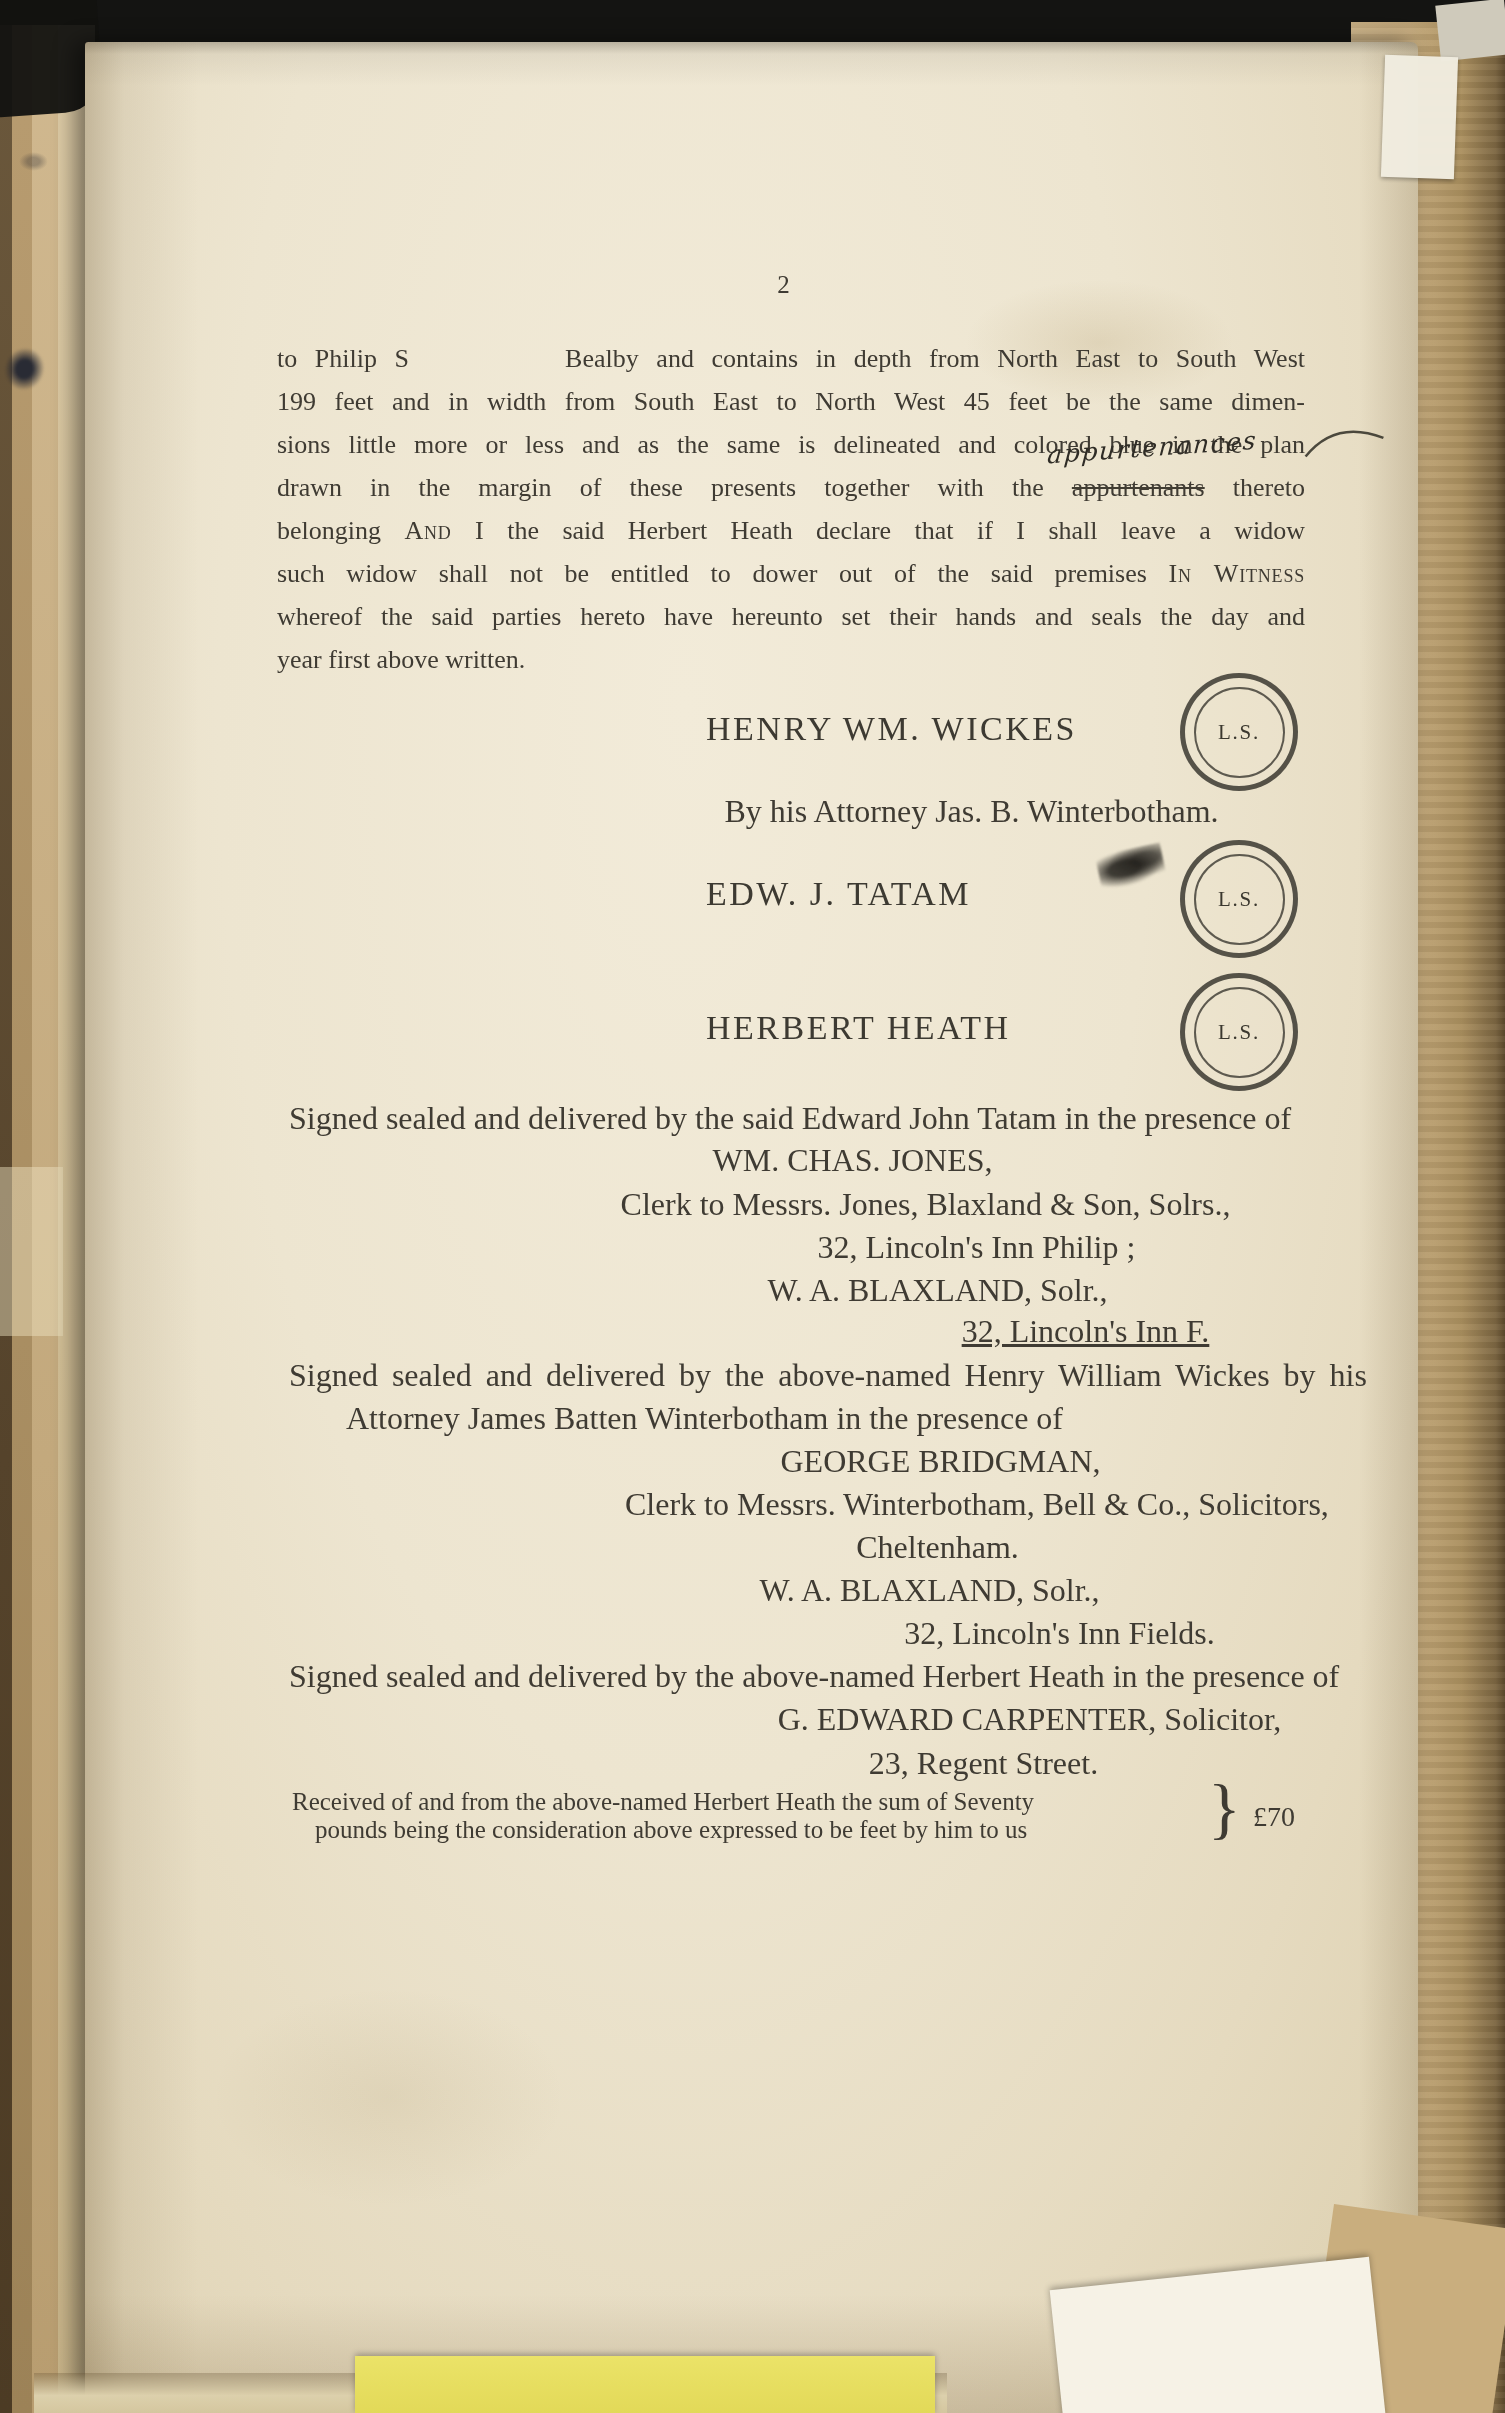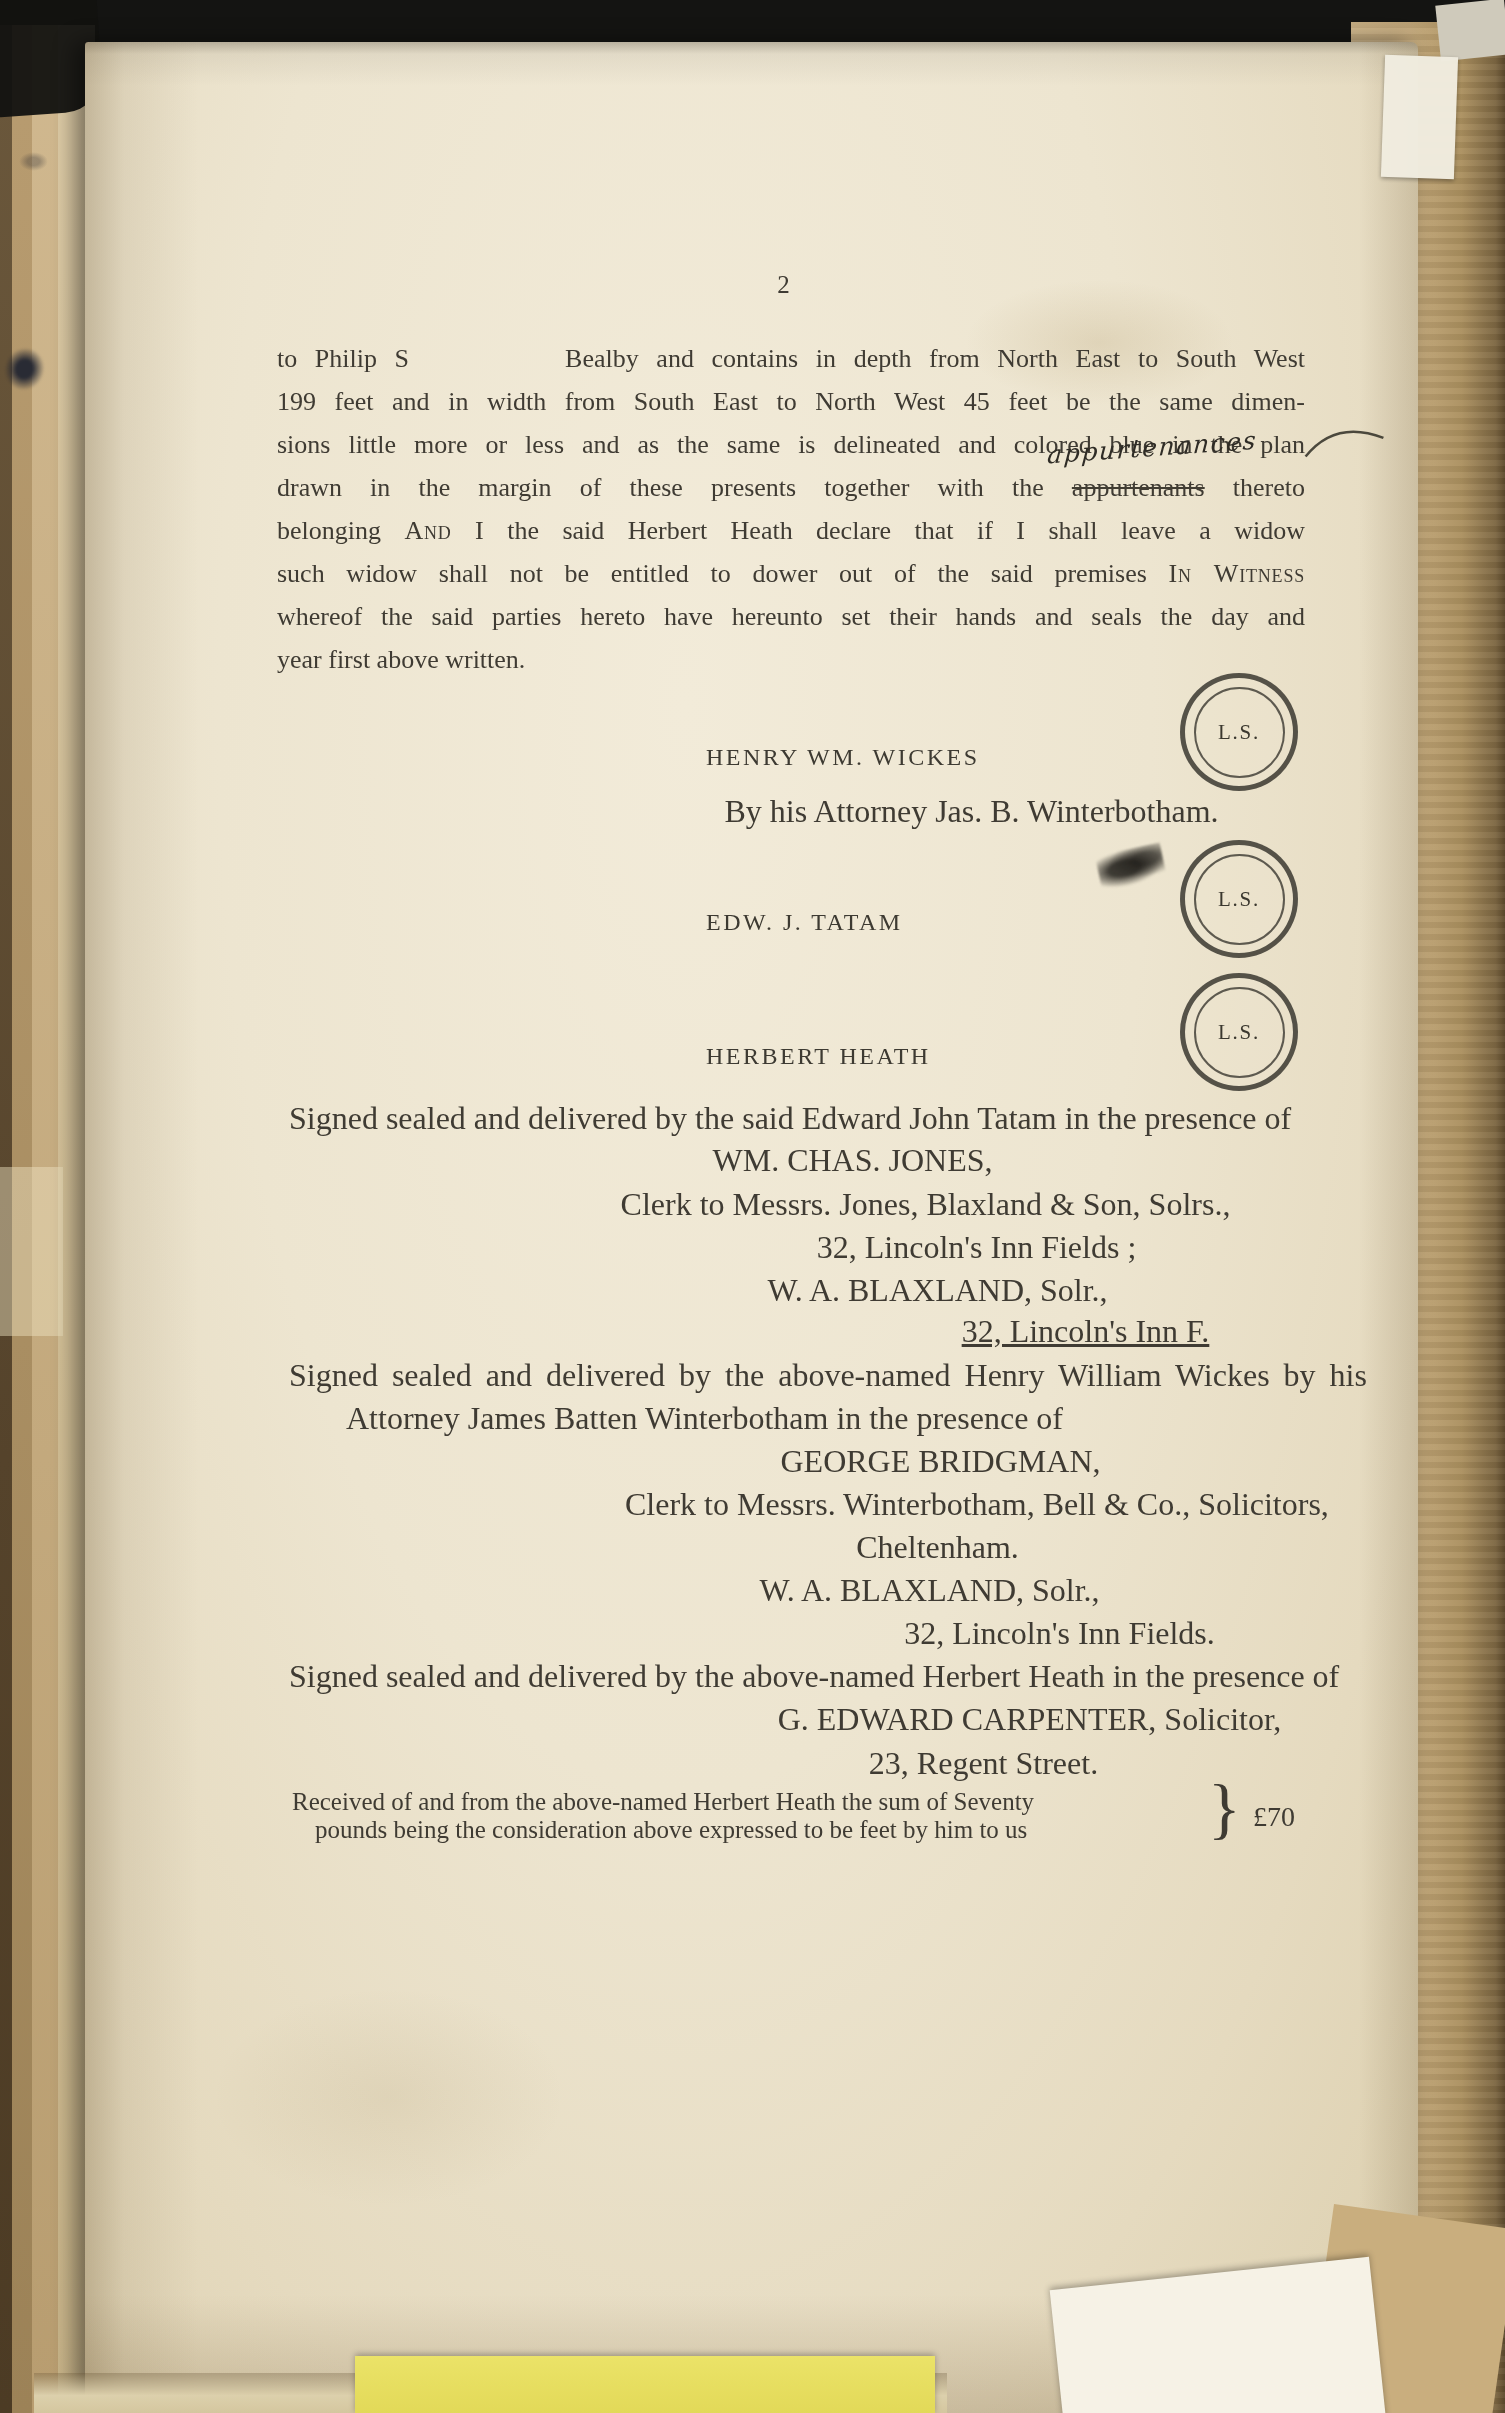--- a/index.html
+++ b/index.html
@@ -59,21 +59,21 @@
   .dline { font-size:26px; line-height:43px; height:43px; color:#3f3b33; text-align:justify; text-align-last:justify; }
   .dline.last { text-align-last:left; }
   .gapsp { display:inline-block; width:156px; }
   .struck { text-decoration:line-through; text-decoration-thickness:2.1px; text-decoration-color:#413d33; }
 
   .handwrite { position:absolute; left:1047px; top:433px; font-size:25px; font-style:italic;
     font-family:"DejaVu Serif", serif; color:#2f2c26; transform:rotate(-4deg) skewX(-8deg);
     letter-spacing:1.7px; z-index:11; white-space:nowrap; }
   .penmark { position:absolute; left:1302px; top:421px; z-index:11; }
 
-  .signame { font-size:24px; letter-spacing:2.5px; color:#3d3a32;margin-top:34px; }
+  .signame { font-size:34px; letter-spacing:2.5px; color:#3d3a32; }
   .seal { position:absolute; left:1180px; width:118px; height:118px; border-radius:50%;
     border:5px solid rgba(58,55,48,.85); display:flex; align-items:center; justify-content:center; z-index:10;
     background:rgba(240,232,214,.15); }
   .seal::before { content:''; position:absolute; inset:8.5px; border-radius:50%; border:2.5px solid rgba(58,55,48,.8); }
   .seal span { font-size:21px; letter-spacing:1.7px; color:#3b382f; }
   .ink-smudge { position:absolute; left:1098px; top:849px; width:66px; height:36px; transform:rotate(-12deg);
     background:radial-gradient(ellipse at 40% 50%, rgba(30,28,24,.85) 0 28%, rgba(30,28,24,0) 70%),
                radial-gradient(ellipse at 75% 35%, rgba(30,28,24,.7) 0 18%, rgba(30,28,24,0) 55%);
     filter:blur(0.8px); z-index:9; }
 
@@ -148,21 +148,21 @@
   <div class="ink-smudge"></div>
 
   <div class="txt signame" style="left:706px; top:1009px;">HERBERT HEATH</div>
   <div class="seal" style="top:973px;">
       <span>L.S.</span>
     </div>
 
   <div class="txt" style="left:289px; top:1100px;">Signed sealed and delivered by the said Edward John Tatam in the presence of</div>
   <div class="txt ctr" style="left:514px; top:1142px;">WM. CHAS. JONES,</div>
   <div class="txt ctr" style="left:587px; top:1186px;">Clerk to Messrs. Jones, Blaxland &amp; Son, Solrs.,</div>
-  <div class="txt ctr" style="left:638px; top:1229px;">32, Lincoln's Inn Fields ;</div>
+  <div class="txt ctr" style="left:638px; top:1229px;">32, Lincoln's Inn Philip ;</div>
   <div class="txt ctr" style="left:599px; top:1272px;">W. A. BLAXLAND, Solr.,</div>
   <div class="txt ctr" style="left:747px; top:1313px;text-decoration:underline;">32, Lincoln's Inn F.</div>
 
   <div class="txt sp7" style="left:289px; top:1357px;">Signed sealed and delivered by the above-named Henry William Wickes by his</div>
   <div class="txt" style="left:346px; top:1400px;">Attorney James Batten Winterbotham in the presence of</div>
   <div class="txt ctr" style="left:602px; top:1443px;">GEORGE BRIDGMAN,</div>
   <div class="txt ctr" style="left:625px; top:1486px;">Clerk to Messrs. Winterbotham, Bell &amp; Co., Solicitors,</div>
   <div class="txt ctr" style="left:599px; top:1529px;">Cheltenham.</div>
   <div class="txt ctr" style="left:591px; top:1572px;">W. A. BLAXLAND, Solr.,</div>
   <div class="txt ctr" style="left:721px; top:1615px;">32, Lincoln's Inn Fields.</div>

